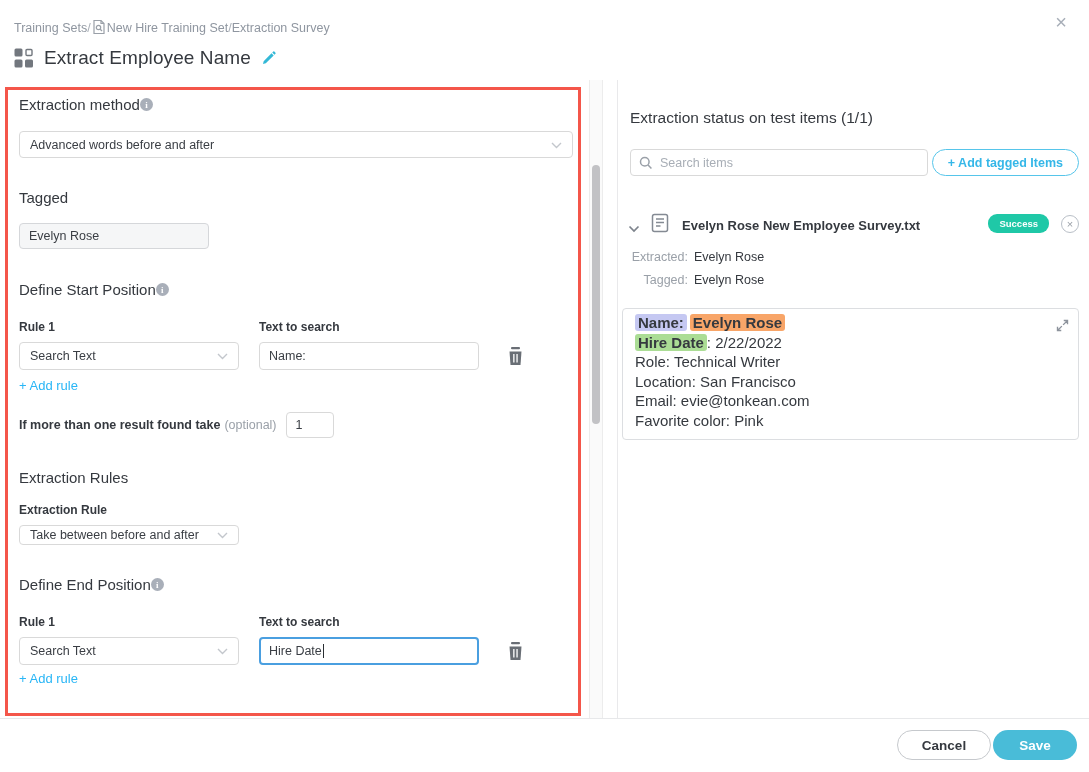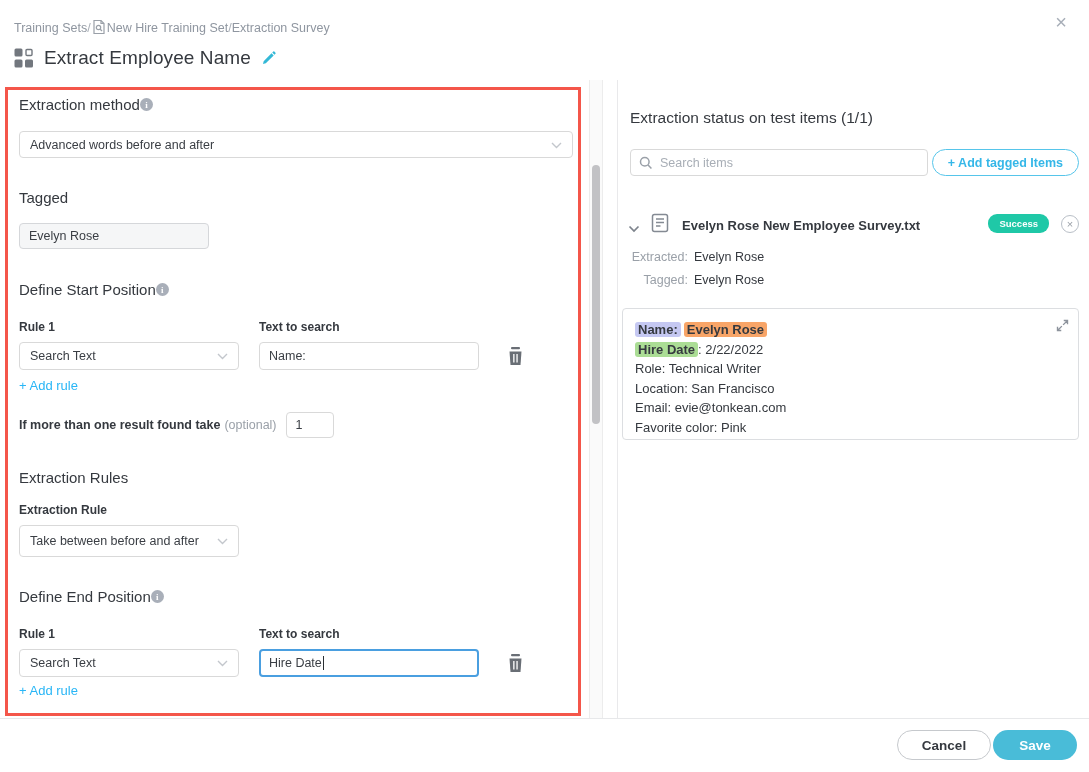--- a/index.html
+++ b/index.html
@@ -36,21 +36,21 @@
   .labels-row .c1 { width:240px; }
   .controls-row { display:flex; align-items:center; margin-top:8px; }
   .controls-row .select { width:220px; height:28px; }
   .controls-row .txt-input { width:220px; height:28px; margin-left:20px; }
   .trash-btn { margin-left:28px; cursor:pointer; display:flex; align-items:center; }
   .add-rule { margin-top:8px; font-size:13px; color:#29b6f6; cursor:pointer; width:max-content; }
   .more-row { margin-top:19px; display:flex; align-items:center; font-size:12.5px; }
   .more-row .opt { color:#9aa0a8; font-weight:normal; margin-left:4px; }
   .more-input { width:48px; height:26px; margin-left:9px; }
   .mt31 { margin-top:31px; } .mt32 { margin-top:32px; } .mt17 { margin-top:17px; }
-  .sel-mid { margin-top:8px; width:220px; height:32px; }
+  .sel-mid { margin-top:8px; width:220px; height:20px; }
   .focus-input { width:220px; height:28px; margin-left:20px; border:2px solid #4a9fe0; border-radius:4px;
     display:flex; align-items:center; padding:0 8px; font-size:12.5px; background:#fff; cursor:text; }
   .caret { display:inline-block; width:1.5px; height:14px; background:#2b2f33; margin-left:1px;
     animation:blink 1s steps(1) infinite; }
   @keyframes blink { 50% { opacity:0; } }
 
   
   .scroll-track { position:absolute; left:589px; top:80px; width:14px; height:638px; background:#fafafa;
     border-left:1px solid #ececec; border-right:1px solid #ececec; }
   .scroll-thumb { position:absolute; left:2px; top:85px; width:8px; height:259px; background:#c2c2c5; border-radius:4px; cursor:grab; }
@@ -72,21 +72,21 @@
   .filename { margin-left:13px; font-size:13px; font-weight:bold; color:#35393f; }
   .status-badge { margin-left:auto; background:#1fc8a7; color:#fff; font-size:9.5px; font-weight:bold;
     padding:4px 11px; border-radius:9px; }
   .remove-item { margin-left:12px; width:18px; height:18px; border:1px solid #b9bfc7; border-radius:50%;
     color:#9aa0a8; font-size:11px; display:flex; align-items:center; justify-content:center; cursor:pointer; }
   .kv-row { display:flex; font-size:12.5px; margin-top:17px; }
   .kv-row.second { margin-top:9px; }
   .kv-label { width:58px; text-align:right; color:#9aa0a8; }
   .kv-value { margin-left:6px; color:#35393f; }
   .preview-box { position:relative; margin-top:21px; margin-left:-8px; width:457px; height:132px;
-    border:1px solid #dcdee1; border-radius:4px; padding:11px 12px; font-size:13px; line-height:19.5px; color:#35393f; }
+    border:1px solid #dcdee1; border-radius:4px; padding:4px 12px; font-size:15px; line-height:19.5px; color:#35393f; }
   .chip { font-weight:bold; padding:0 3px; border-radius:3px; }
   .chip-name-label { background:#c5c8f2; }
   .chip-name-value { background:#f8a568; margin-left:3px; }
   .chip-hire { background:#abdd95; }
   .expand-btn { position:absolute; top:9px; right:8px; cursor:pointer; display:flex; }
 
   
   .footer-divider { position:absolute; left:0; top:718px; width:1089px; height:1px; background:#e7e8ea; }
   .footer-btns { position:absolute; right:12px; top:730px; display:flex; gap:2px; }
   .btn { height:30px; border-radius:15px; font-size:13.5px; font-family:inherit; cursor:pointer; }

